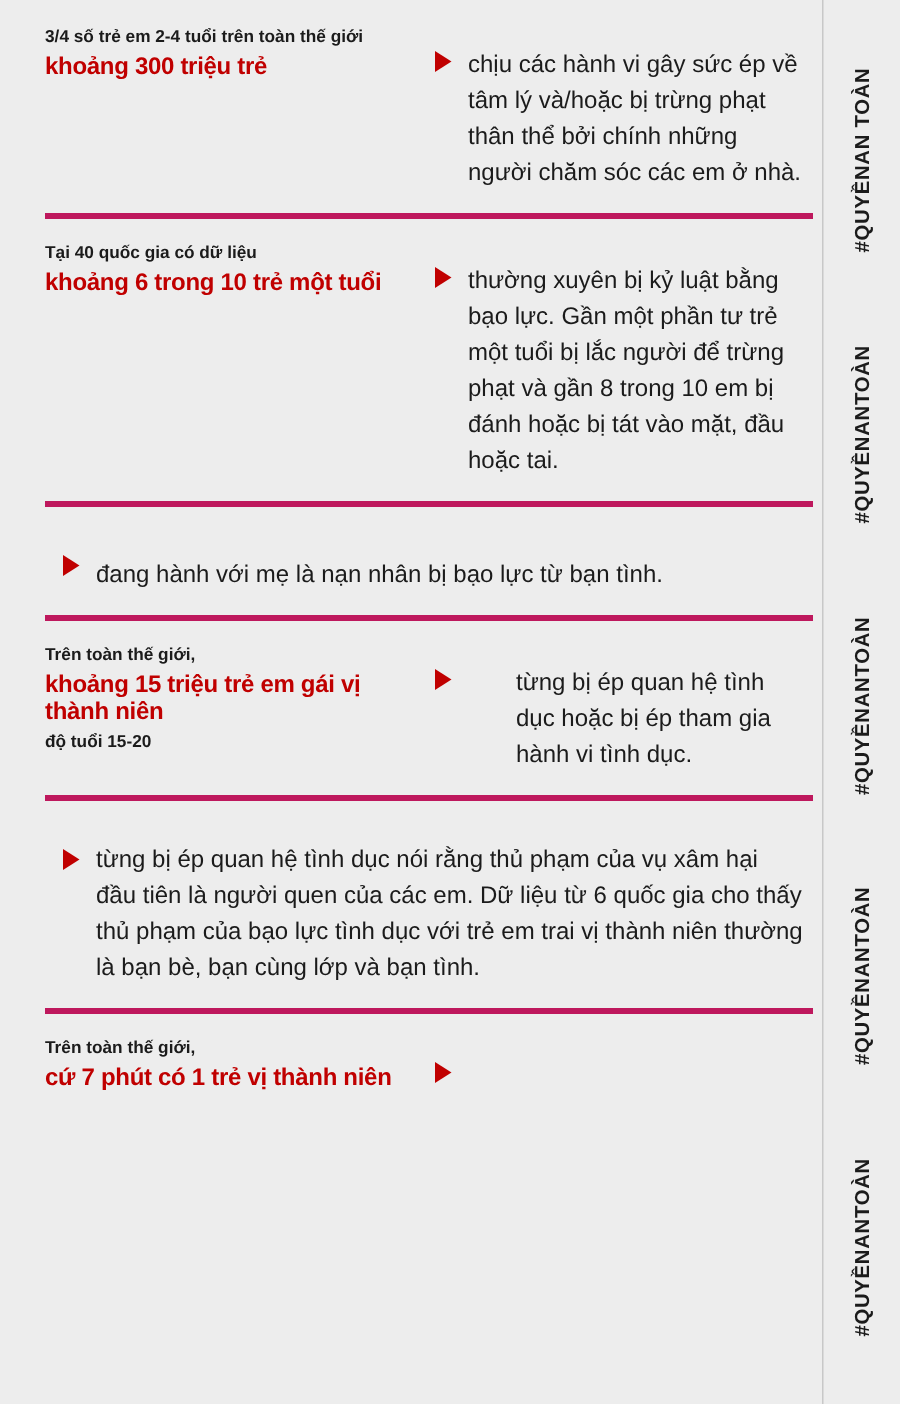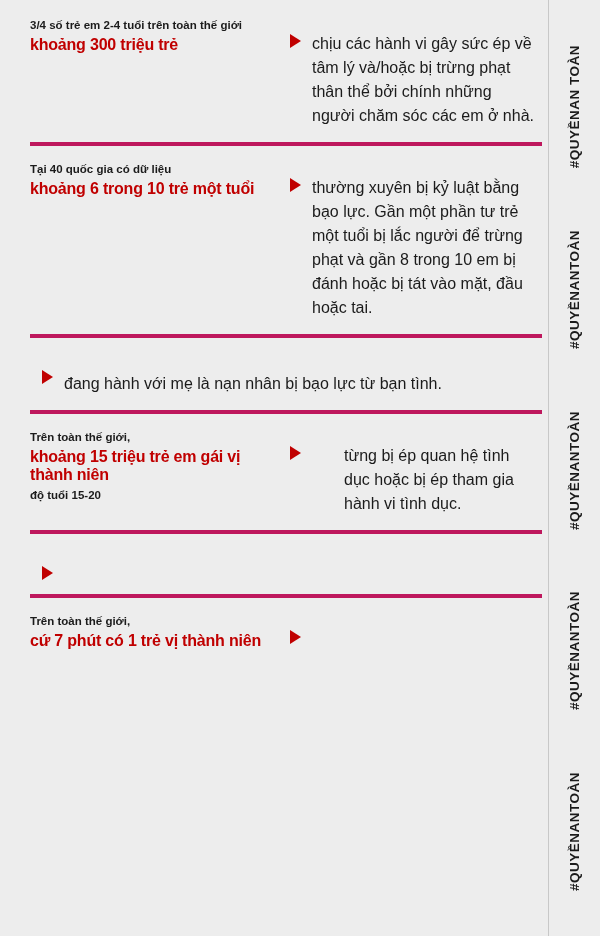--- a/index.html
+++ b/index.html
@@ -150,20 +150,21 @@
       <div class="mid">
         <span class="tri"></span>
       </div>
       <div class="right">từng bị ép quan hệ tình dục hoặc bị ép tham gia hành vi tình dục.</div>
     </div>
 
     <div class="entry e4">
       <div class="mid">
         <span class="tri"></span>
       </div>
+      <div class="right">từng bị ép quan hệ tình dục nói rằng thủ phạm của vụ xâm hại đầu tiên là người quen của các em. Dữ liệu từ 6 quốc gia cho thấy thủ phạm của bạo lực tình dục với trẻ em trai vị thành niên thường là bạn bè, bạn cùng lớp và bạn tình.</div>
     </div>
 
     <div class="entry e5 last">
       <div class="left">
         <div class="pre">Trên toàn thế giới,</div>
         <div class="big">cứ 7 phút có 1 trẻ vị thành niên</div>
       </div>
       <div class="mid">
         <span class="tri"></span>
       </div>

